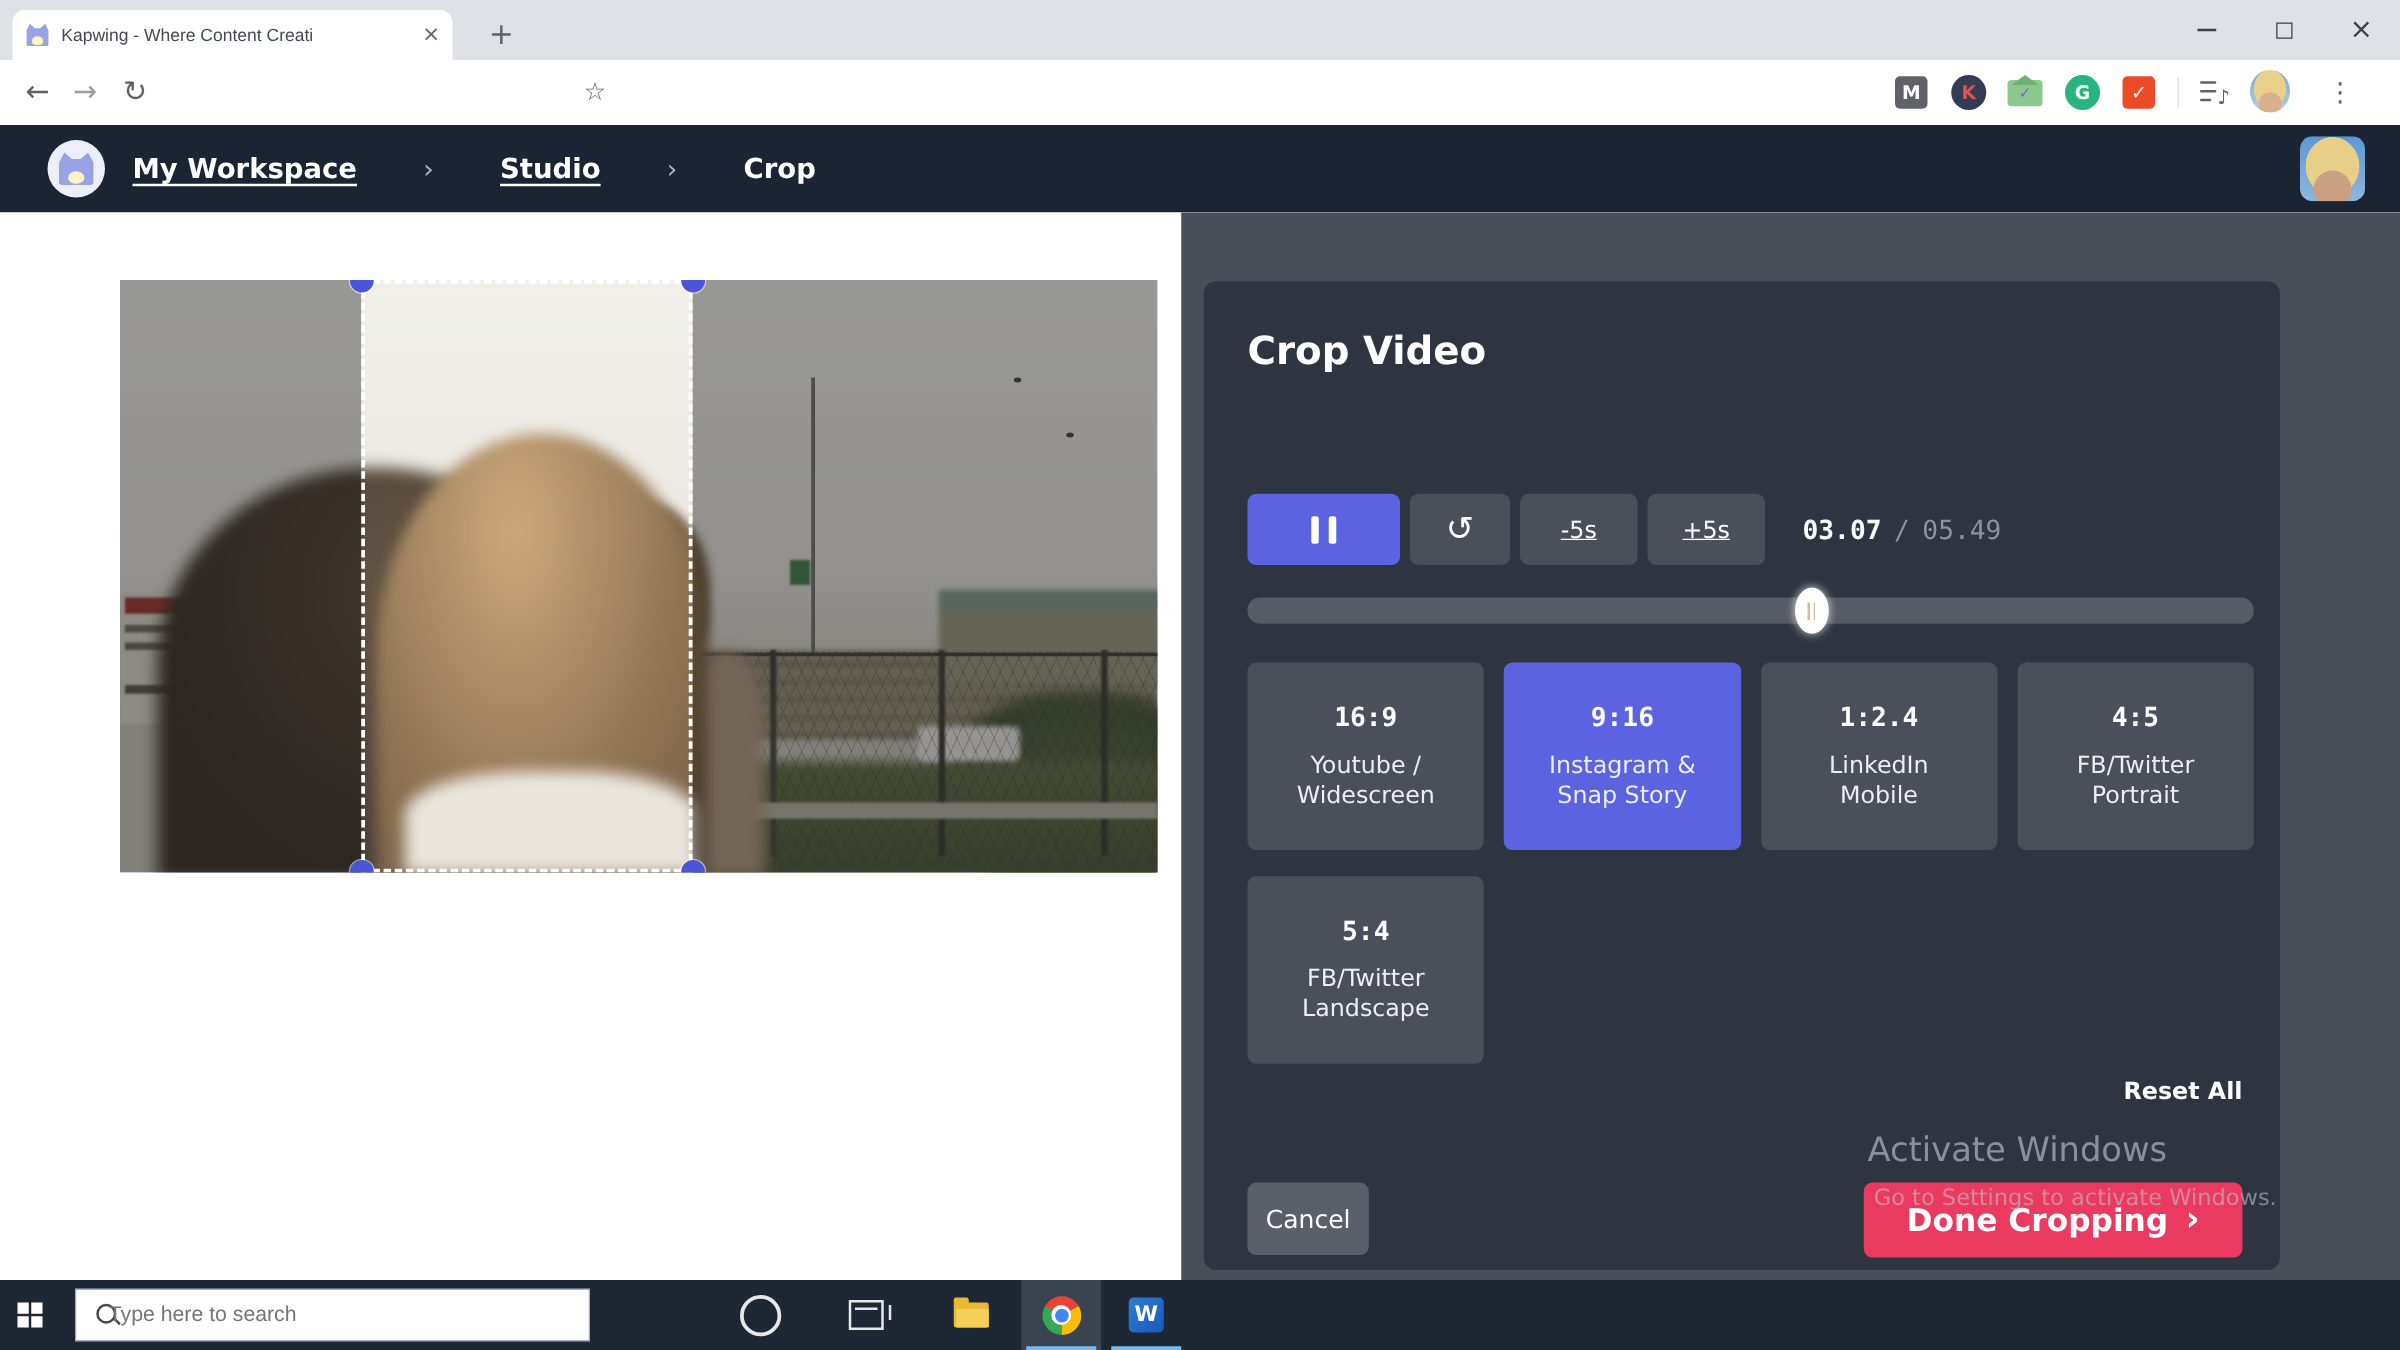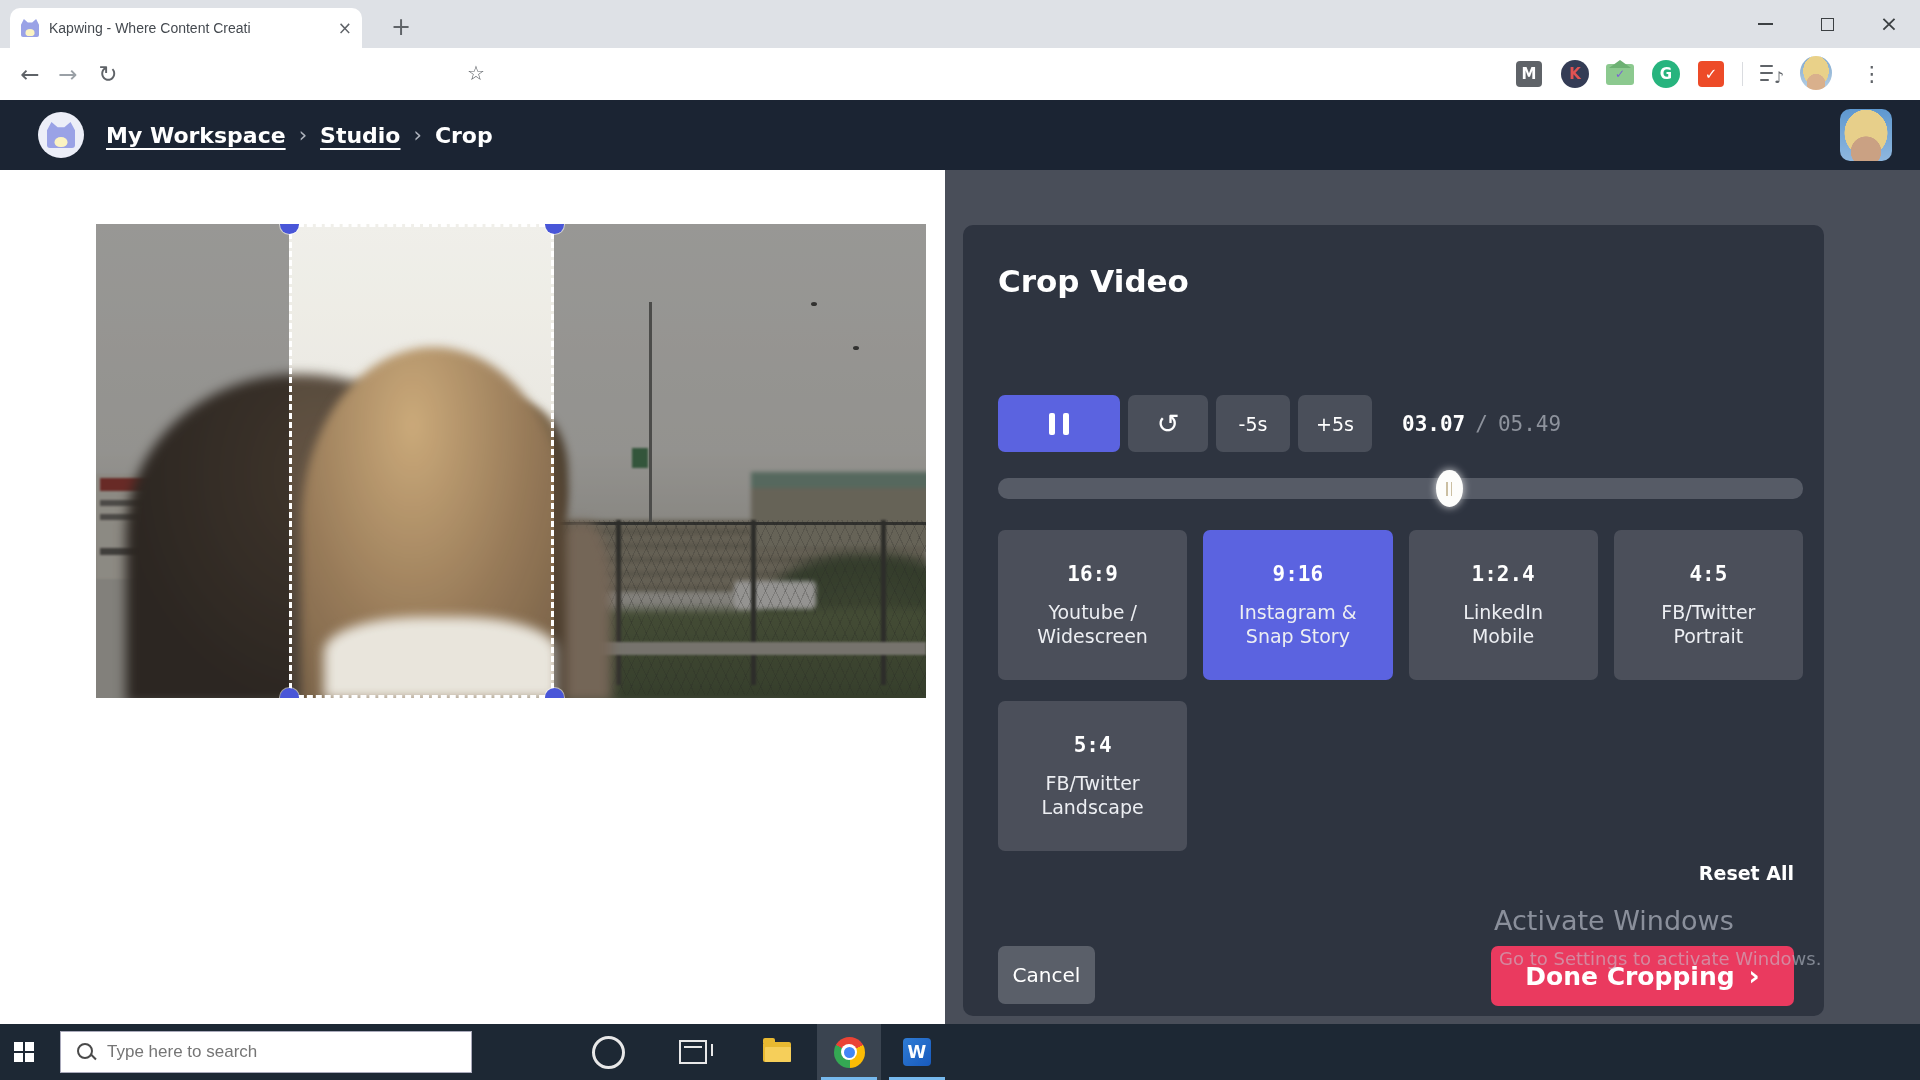--- a/index.html
+++ b/index.html
@@ -56,21 +56,21 @@
                 linear-gradient(#7fa8cf,#b6cfe4);}
   .dots{font-size:21px;color:#5f6368;}
   
   #appheader{position:absolute;left:0;top:100px;width:1920px;height:70px;background:var(--header-bg,#1b2433);
        display:flex;align-items:center;color:#fff;}
   .logo-circle{width:46px;height:46px;border-radius:50%;background:#eceef8;margin-left:38px;position:relative;}
   .logo-cat{position:absolute;left:9px;top:10px;width:28px;height:26px;background:#9aa2e6;
        clip-path:polygon(0 32%,16% 0,38% 20%,62% 20%,84% 0,100% 32%,100% 100%,0 100%);border-radius:3px;}
   .logo-cat::after{content:"";position:absolute;left:50%;bottom:1px;transform:translateX(-50%);
        width:13px;height:10px;background:#fbf3c2;border-radius:50% 50% 45% 45%;}
-  .crumbs{margin-left:22px;display:flex;align-items:center;font-size:22px;font-weight:bold;}
+  .crumbs{margin-left:22px;display:flex;align-items:center;font-size:22px;font-weight:bold;gap:40px;}
   .crumb-link{color:#fff;text-decoration:underline;text-underline-offset:5px;}
   .crumb-sep{color:#aeb3bd;font-size:21px;margin:0 13px;font-weight:normal;}
   .avatar-hd{position:absolute;right:28px;top:9px;width:52px;height:52px;border-radius:10px;
      background:radial-gradient(circle at 50% 82%, #caa183 0 30%, rgba(0,0,0,0) 31%),
                 radial-gradient(ellipse at 50% 46%, #e7cf8a 0 58%, rgba(0,0,0,0) 59%),
                 linear-gradient(#5e98d0,#8fb7de);}
   
   #main{position:absolute;left:0;top:170px;width:1920px;height:854px;background:#fff;}
   .gray-pane{position:absolute;left:945px;top:0;width:975px;height:854px;background:var(--page-gray,#494e59);}
   
@@ -120,21 +120,21 @@
         background:var(--panel,#2e3440);color:#fff;}
   .p-title{position:absolute;left:35px;top:38px;font-size:31px;font-weight:bold;}
   .p-desc{position:absolute;left:35px;top:88px;width:770px;font-size:18px;line-height:1.45;color:#b9bdc7;}
   .controls{position:absolute;left:35px;top:170px;height:57px;display:flex;gap:8px;align-items:center;}
   .btn{height:57px;border-radius:7px;background:#4a4f5a;color:#fff;display:flex;align-items:center;
         justify-content:center;font-size:19px;}
   .btn.play{width:122px;background:var(--accent,#5b63e0);}
   .pausebars{display:flex;gap:8px;}
   .pausebars i{display:block;width:6px;height:22px;background:#fff;border-radius:2px;}
   .btn.replay{width:80px;font-size:27px;}
-  .btn.seekbtn{width:74px;}
+  .btn.seekbtn{width:94px;text-decoration:underline;}
   .timewrap{margin-left:22px;font-family:"DejaVu Sans Mono",monospace;font-size:21px;display:flex;gap:10px;}
   .t-cur{color:#fff;font-weight:bold;}
   .t-sep,.t-tot{color:#8d929c;}
   .slider{position:absolute;left:35px;top:253px;width:805px;height:21px;border-radius:10px;background:#565b66;}
   .thumb{position:absolute;top:-8px;width:27px;height:37px;border-radius:50%;background:#fdfdfb;
         box-shadow:0 0 8px rgba(255,255,255,.8);display:flex;align-items:center;justify-content:center;gap:3px;}
   .thumb i{display:block;width:1.5px;height:14px;background:#cbbfa2;}
   .grid{position:absolute;left:35px;top:305px;width:805px;display:grid;
         grid-template-columns:repeat(4,1fr);grid-auto-rows:150px;gap:21px 16px;}
   .preset{background:var(--card,#4b4f5a);border-radius:7px;display:flex;flex-direction:column;
@@ -154,21 +154,21 @@
   .wm1{position:absolute;left:1494px;top:905px;font-size:27px;color:rgba(195,200,212,.62);z-index:60;}
   .wm2{position:absolute;left:1499px;top:948px;font-size:18px;color:rgba(195,200,212,.55);z-index:60;white-space:nowrap;}
   
   #taskbar{position:absolute;left:0;top:1024px;width:1920px;height:56px;background:var(--taskbar-bg,#1d2834);
         display:flex;align-items:center;color:#f0f0f0;}
   .startbtn{width:48px;height:56px;display:flex;align-items:center;justify-content:center;}
   .winlogo{display:grid;grid-template-columns:9px 9px;grid-template-rows:9px 9px;gap:2px;}
   .winlogo i{background:#fff;display:block;}
   .tsearch{position:relative;width:412px;height:42px;margin-left:12px;background:#fff;border:1px solid #aab;box-sizing:border-box;}
   .tsearch input{position:absolute;inset:0;border:none;outline:none;background:transparent;
-        padding-left:46px;font-size:17px;font-family:"Liberation Sans",sans-serif;color:#0c4a6e;}
+        padding-left:26px;font-size:17px;font-family:"Liberation Sans",sans-serif;color:#0c4a6e;}
   .mag{position:absolute;left:16px;top:11px;width:12px;height:12px;border:2px solid #4a4a4a;border-radius:50%;}
   .mag::after{content:"";position:absolute;left:11px;top:11px;width:7px;height:2px;background:#4a4a4a;transform:rotate(45deg);}
   .cortana{width:27px;height:27px;border:3px solid #e8e8e8;border-radius:50%;margin-left:120px;}
   .tvicon{position:relative;width:24px;height:20px;border:2px solid #e8e8e8;margin-left:54px;}
   .tvicon::before{content:"";position:absolute;left:3px;top:4px;right:3px;height:2px;background:#e8e8e8;}
   .tvicon::after{content:"";position:absolute;right:-8px;top:2px;width:2px;height:12px;background:#e8e8e8;}
   .folder{position:relative;width:28px;height:20px;background:#e8b931;border-radius:2px;margin-left:56px;}
   .folder::before{content:"";position:absolute;left:0;top:-4px;width:12px;height:5px;background:#e8b931;border-radius:2px 2px 0 0;}
   .folder::after{content:"";position:absolute;left:2px;top:5px;right:0;bottom:0;background:#f6cf5a;border-radius:1px;}
   .chrometile{position:relative;width:64px;height:56px;margin-left:26px;background:#3a4450;

